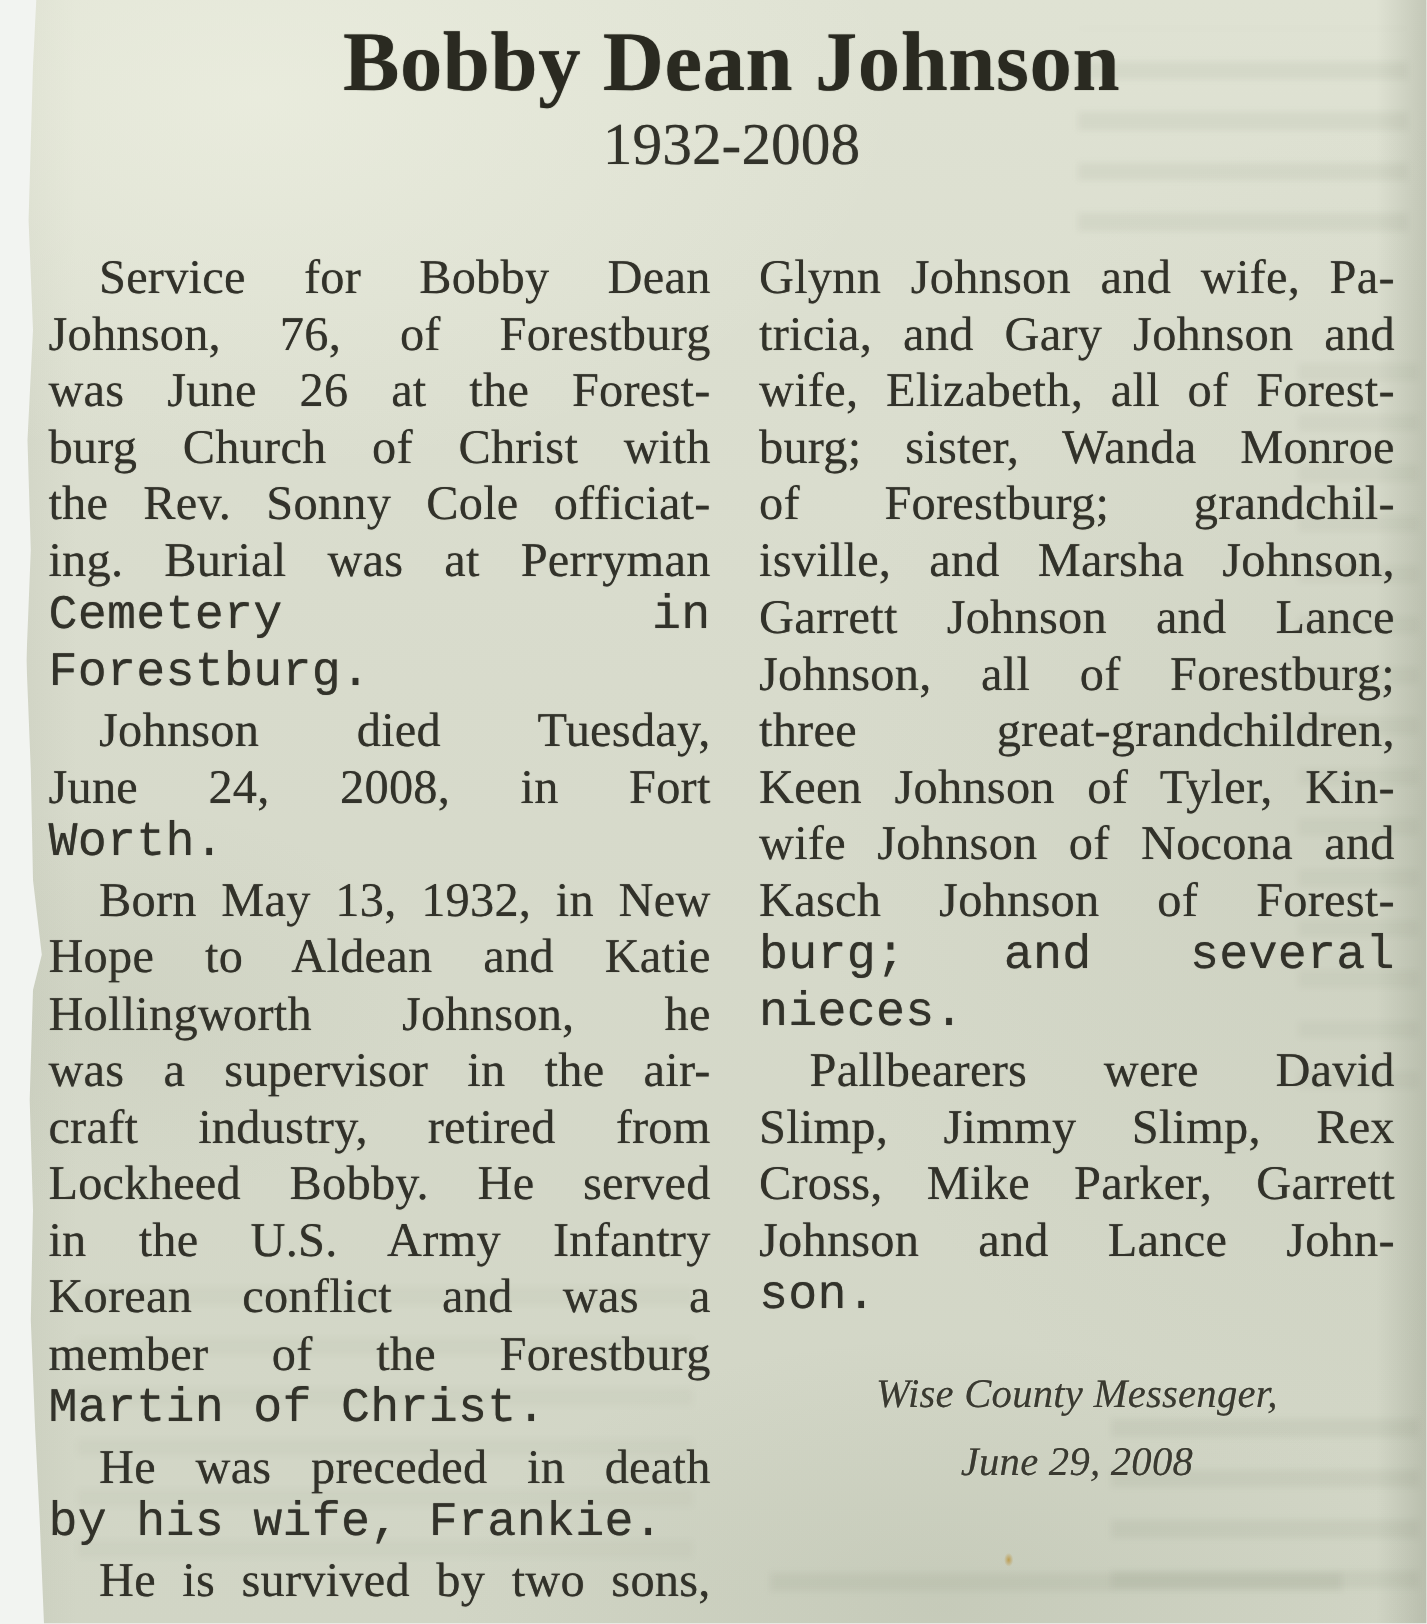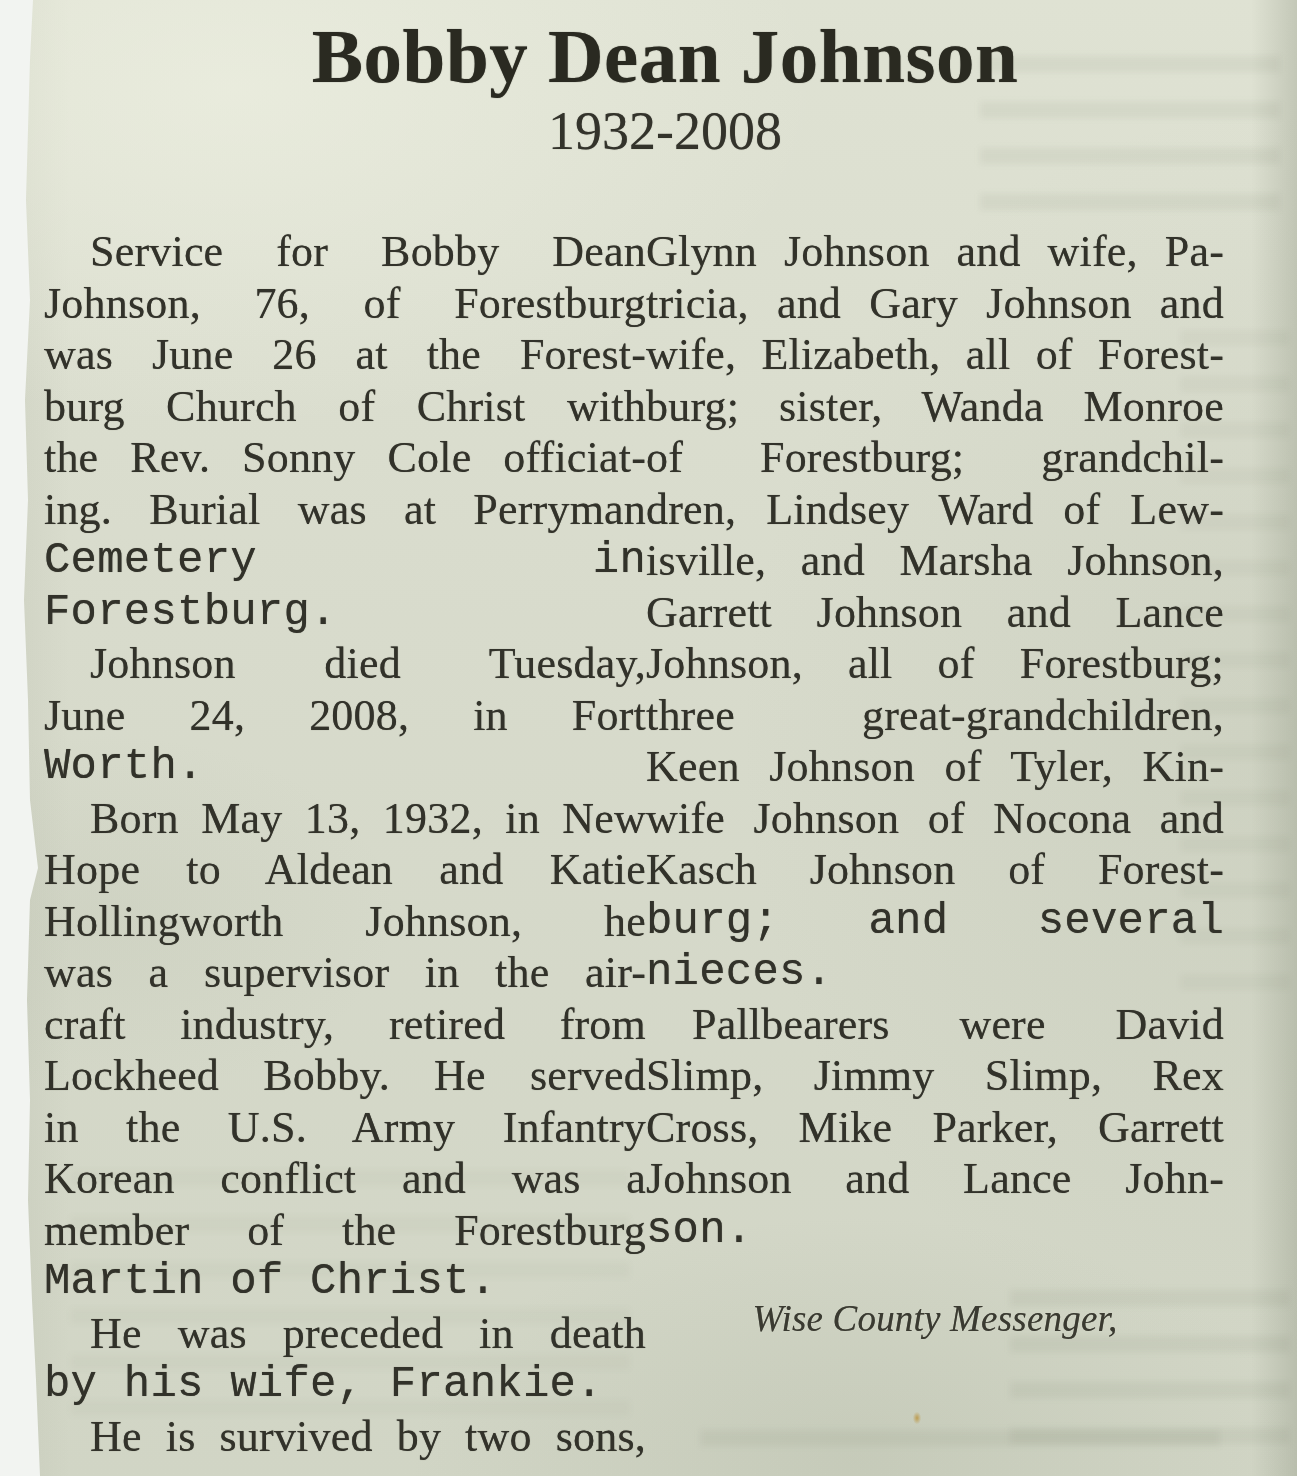--- a/index.html
+++ b/index.html
@@ -61,21 +61,21 @@
     position:absolute;left:33px;width:1264px;top:100px;
     text-align:center;
     font-size:54px;font-weight:400;
     color:#33332b;
     text-shadow:0 0 .8px rgba(51,51,43,.6);
   }
 
   
   .cols{
     position:absolute;left:44px;top:226px;width:1224px;
-    display:flex;
+    display:flex;gap:44px;
   }
   .col{color:var(--ink);font-size:44px;line-height:51.5px;
     text-shadow:0 0 .7px rgba(50,50,42,.75);
     letter-spacing:.2px;}
   .col-left{width:602px;}
   .col-right{width:578px;}
   .line{text-align:justify;text-align-last:justify;white-space:normal;}
   .line.indent{text-indent:46px;}
   .line.end{text-align-last:left;font-family:Liberation Mono, monospace;}
 
@@ -130,36 +130,36 @@
           <div class="line indent">He is survived by two sons,</div>
         </div>
 
       <div class="col col-right">
         <div>
             <div class="line">Glynn Johnson and wife, Pa-</div>
             <div class="line">tricia, and Gary Johnson and</div>
             <div class="line">wife, Elizabeth, all of Forest-</div>
             <div class="line">burg; sister, Wanda Monroe</div>
             <div class="line">of Forestburg; grandchil-</div>
-            <div class="line">dren, Lindsey Ward of Lew-</div>
             <div class="line">isville, and Marsha Johnson,</div>
             <div class="line">Garrett Johnson and Lance</div>
             <div class="line">Johnson, all of Forestburg;</div>
             <div class="line">three great-grandchildren,</div>
             <div class="line">Keen Johnson of Tyler, Kin-</div>
             <div class="line">wife Johnson of Nocona and</div>
             <div class="line">Kasch Johnson of Forest-</div>
             <div class="line end">burg; and several nieces.</div>
             <div class="line indent">Pallbearers were David</div>
             <div class="line">Slimp, Jimmy Slimp, Rex</div>
             <div class="line">Cross, Mike Parker, Garrett</div>
             <div class="line">Johnson and Lance John-</div>
             <div class="line end">son.</div>
           </div>
 
         <div class="attribution">
           <div>Wise County Messenger,</div>
+          <div>June 29, 2008</div>
         </div>
       </div>
     </div>
 
   </div>
 </div>
 
 </body></html>

